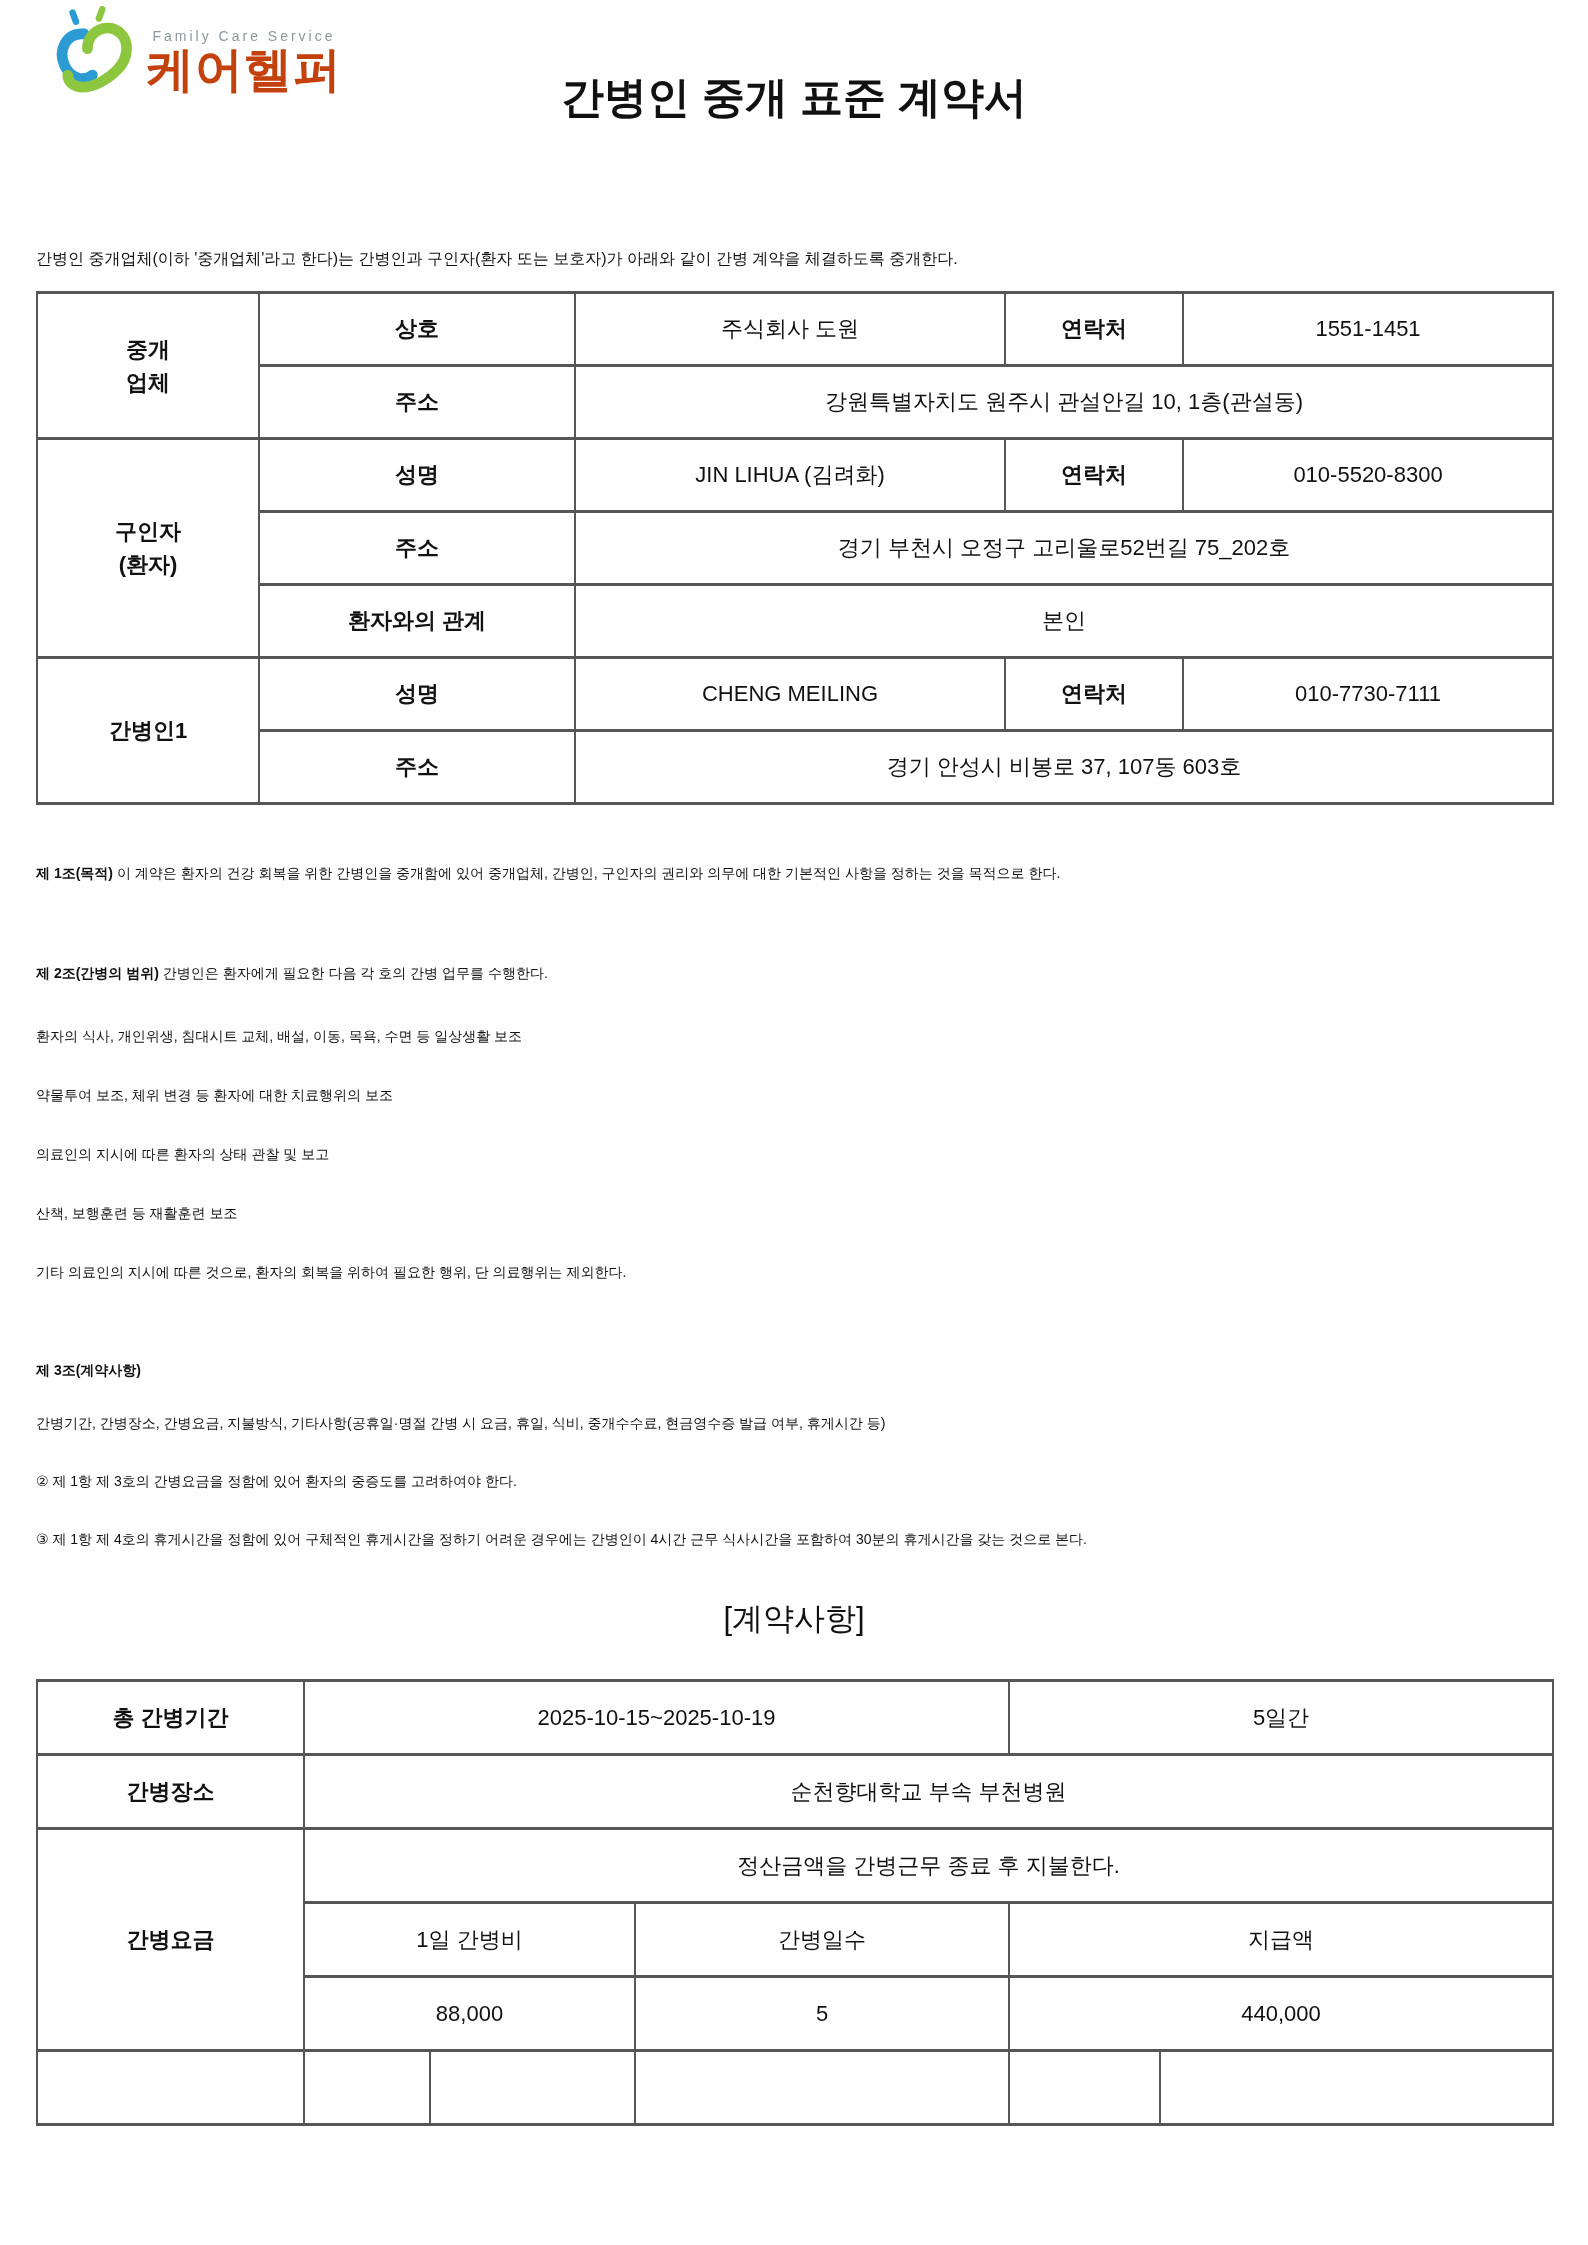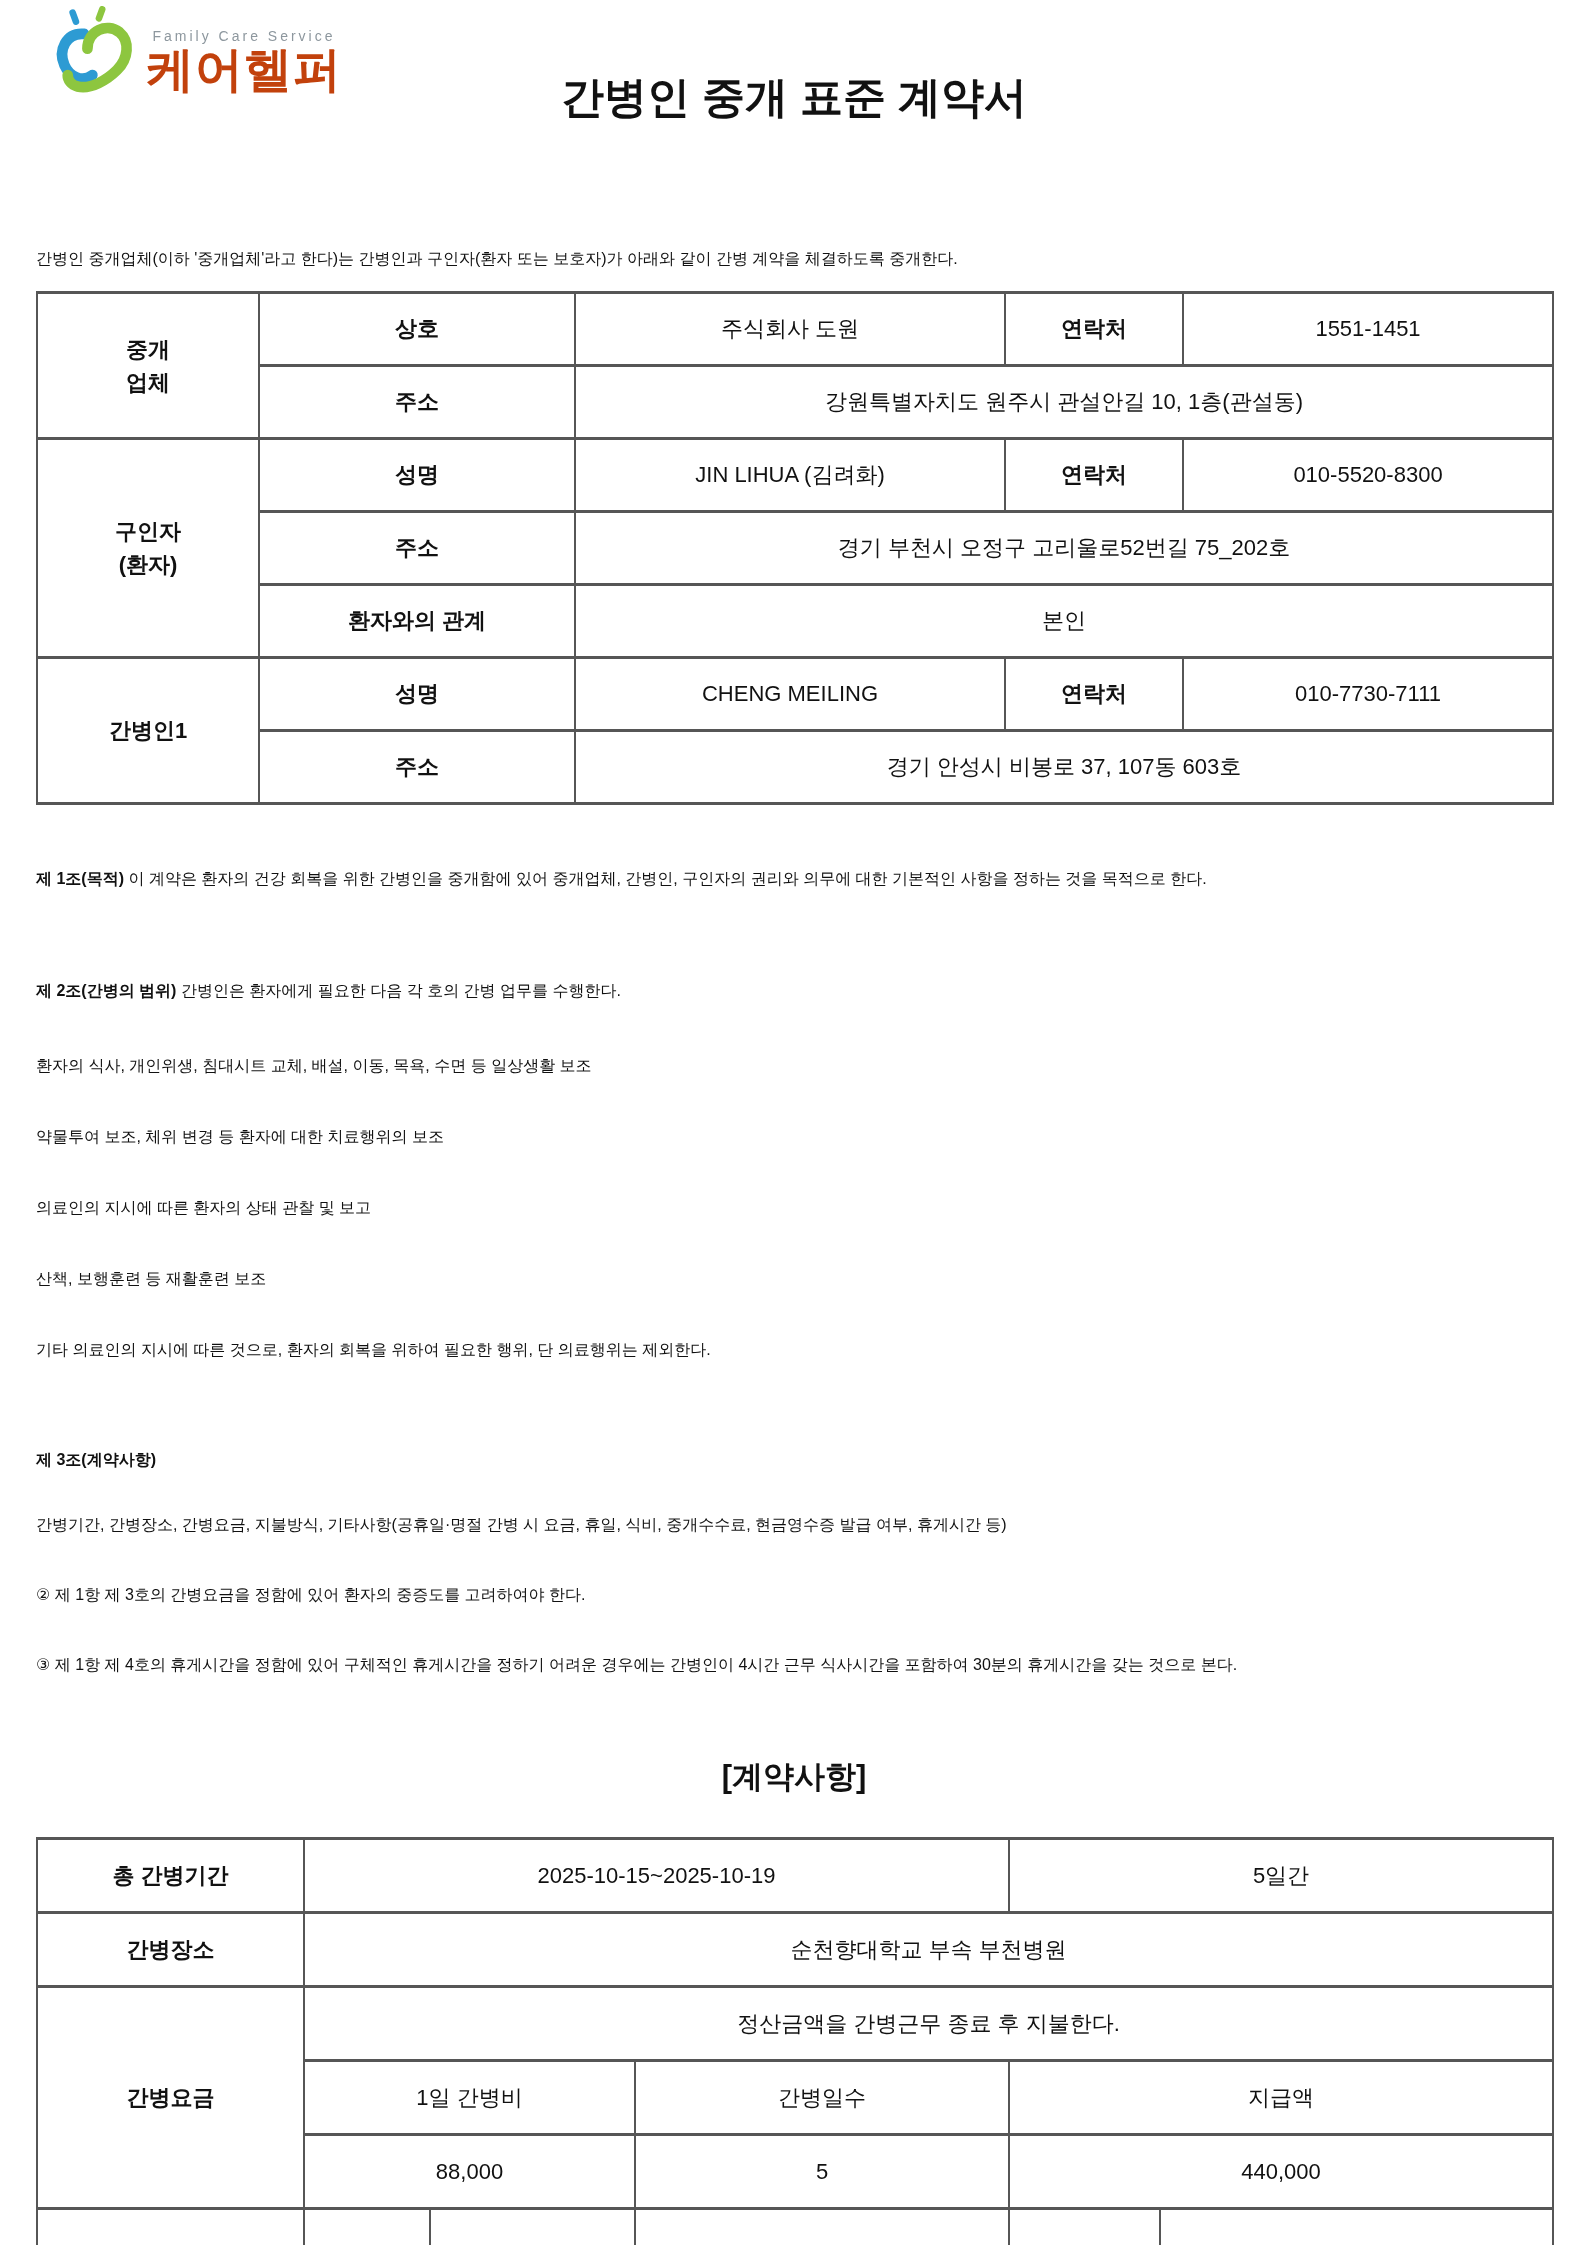--- a/index.html
+++ b/index.html
@@ -30,32 +30,32 @@
     text-align:center;vertical-align:middle;
     font-size:22px;padding:0 4px;overflow:hidden;
   }
   th{font-weight:bold;}
   td{font-weight:normal;}
   .t1 tr{height:73px;}
   .t2 tr{height:74px;}
   .group-label{white-space:pre-line;font-weight:bold;line-height:1.5;}
 
   
-  .art{font-size:16px;line-height:60px;word-break:break-all;}
+  .art{font-size:14px;line-height:48px;word-break:break-all;}
   .art b{font-weight:bold;}
   .a1{margin:44px 0 0 0;}
   .a2h{margin:52px 0 0 0;}
   .a2i1{margin:15px 0 0 0;}
   .a2i{margin:11px 0 0 0;}
   .a3h{margin:50px 0 0 0;font-weight:bold;}
   .a3i1{margin:12px 0 0 0;}
   .a3i2{margin:5px 0 0 0;}
   .a3i{margin:10px 0 0 0;}
 
-  .contract-heading{margin-top:62px;text-align:center;font-size:31px;font-weight:bold;line-height:40px;}
+  .contract-heading{margin-top:36px;text-align:center;font-size:31px;font-weight:normal;line-height:40px;}
   .t2{margin-top:40px;}
 </style>
 </head>
 <body>
 
 <div class="page">
 
   <div class="header">
     <div class="logo">
       <svg class="logo-mark" viewBox="0 0 100 112">

